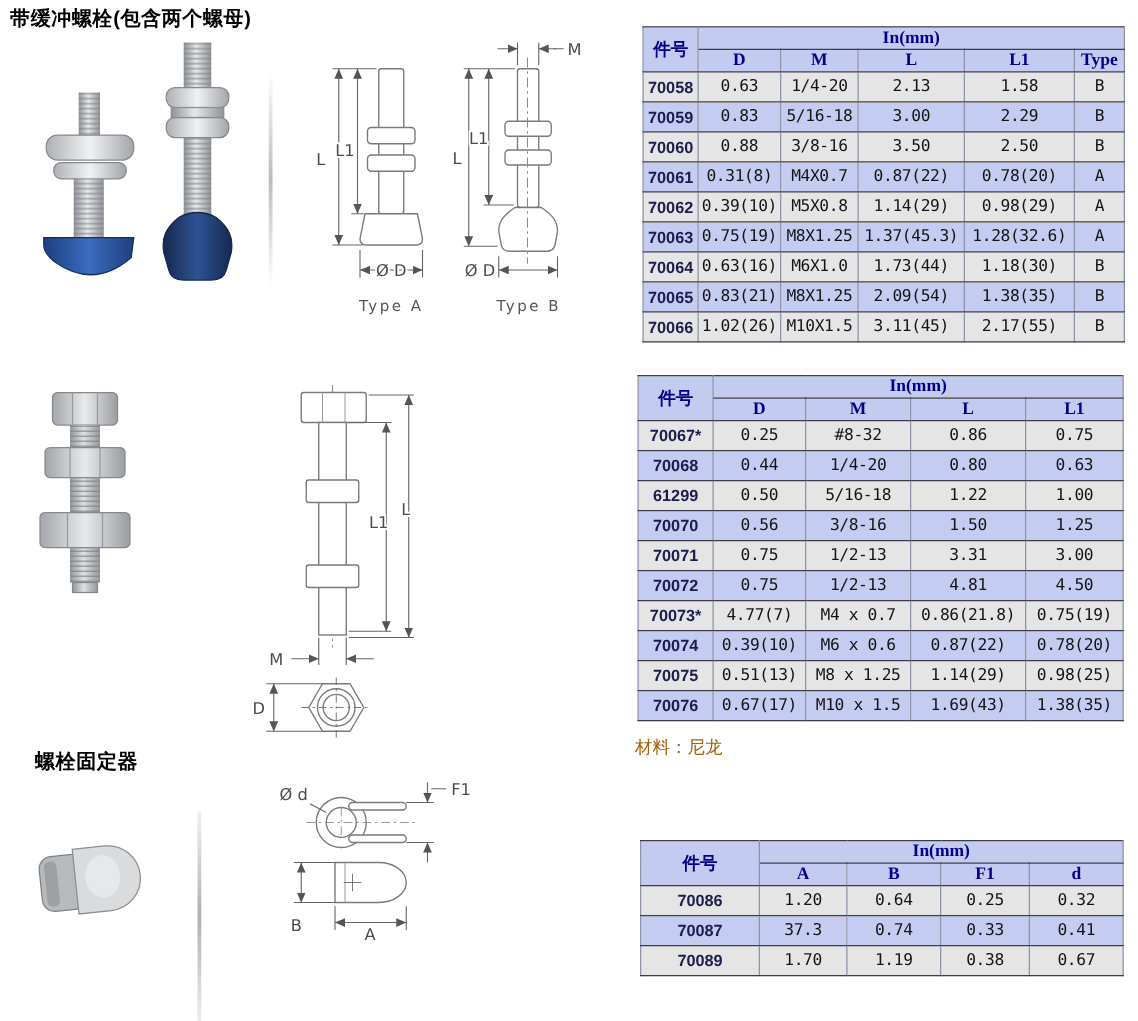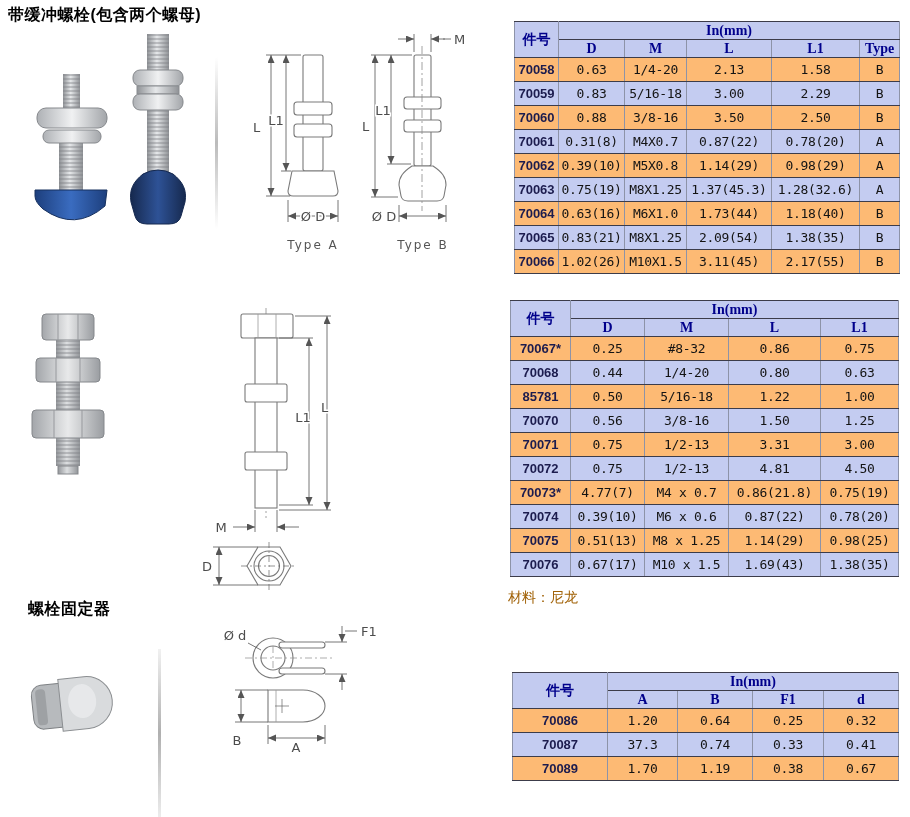--- a/index.html
+++ b/index.html
@@ -8,21 +8,21 @@
 
   
   .sec-heading{position:absolute;font-weight:bold;font-size:16px;color:#000;
                letter-spacing:.5px;white-space:nowrap;}
   #heading-1{left:8px;top:5px;}
   #heading-2{left:8px;top:274px;}
   #heading-3{left:8px;top:599px;padding-left:20px;}
 
   
   table.spec-table{position:absolute;border-collapse:collapse;table-layout:fixed;
-                   background:#fdba74;}
+                   background:#e5e5e5;}
   table.spec-table th,table.spec-table td{
       border-top:1px solid #3c3c4a;border-bottom:1px solid #3c3c4a;
       border-left:1px solid #8d93a8;border-right:1px solid #8d93a8;
       text-align:center;vertical-align:middle;padding:0 1px;overflow:hidden;white-space:nowrap;}
   table.spec-table{border:1px solid #3c3c4a;}
   th.unit-h,th.sub-h,th.part-col{background:var(--table-header-bg);color:var(--table-header-text);}
   th.unit-h{height:17px;font:bold 14px "Liberation Serif",serif;}
   th.sub-h{height:17px;font:bold 14px "Liberation Serif",serif;}
   th.part-col{font:bold 14px "Liberation Sans",sans-serif;}
   table.spec-table td{height:23px;}
@@ -351,21 +351,21 @@
           <td class="val-cell">M8X1.25</td>
           <td class="val-cell">1.37(45.3)</td>
           <td class="val-cell">1.28(32.6)</td>
           <td class="val-cell">A</td>
         </tr>
         <tr>
           <td class="part-cell">70064</td>
           <td class="val-cell">0.63(16)</td>
           <td class="val-cell">M6X1.0</td>
           <td class="val-cell">1.73(44)</td>
-          <td class="val-cell">1.18(40)</td>
+          <td class="val-cell">1.18(30)</td>
           <td class="val-cell">B</td>
         </tr>
         <tr>
           <td class="part-cell">70065</td>
           <td class="val-cell">0.83(21)</td>
           <td class="val-cell">M8X1.25</td>
           <td class="val-cell">2.09(54)</td>
           <td class="val-cell">1.38(35)</td>
           <td class="val-cell">B</td>
         </tr>
@@ -408,21 +408,21 @@
           <td class="val-cell">0.75</td>
         </tr>
         <tr>
           <td class="part-cell">70068</td>
           <td class="val-cell">0.44</td>
           <td class="val-cell">1/4-20</td>
           <td class="val-cell">0.80</td>
           <td class="val-cell">0.63</td>
         </tr>
         <tr>
-          <td class="part-cell">85781</td>
+          <td class="part-cell">61299</td>
           <td class="val-cell">0.50</td>
           <td class="val-cell">5/16-18</td>
           <td class="val-cell">1.22</td>
           <td class="val-cell">1.00</td>
         </tr>
         <tr>
           <td class="part-cell">70070</td>
           <td class="val-cell">0.56</td>
           <td class="val-cell">3/8-16</td>
           <td class="val-cell">1.50</td>

